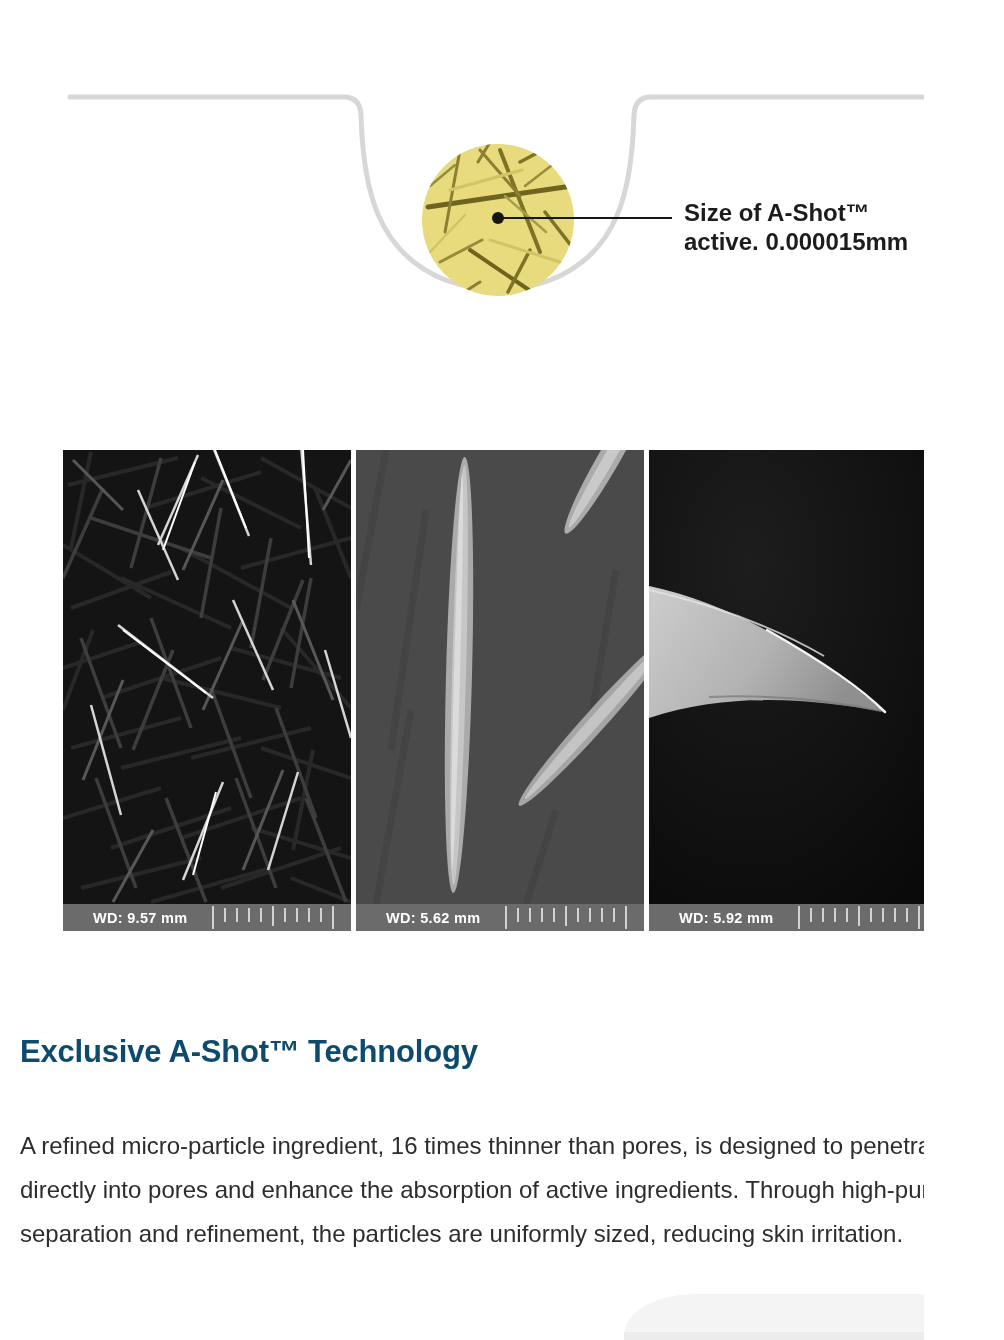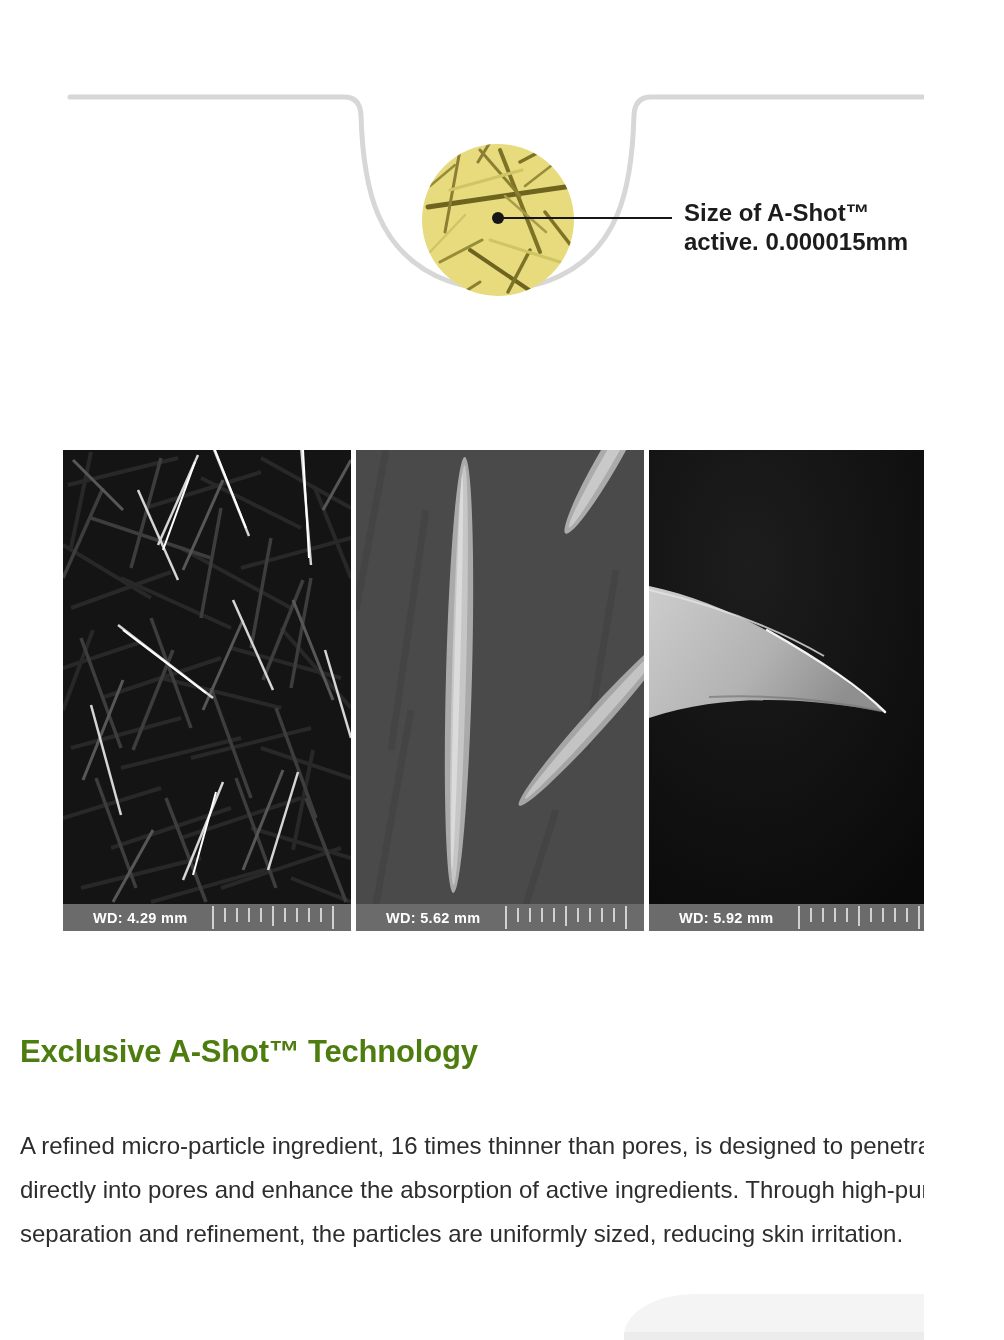--- a/index.html
+++ b/index.html
@@ -33,21 +33,21 @@
   
   .n1{stroke:#282828;stroke-width:4;}
   .n2{stroke:#3d3d3d;stroke-width:3.5;}
   .n3{stroke:#575757;stroke-width:3;}
   .n5{stroke:#d5d5d5;stroke-width:2.5;}
   .n6{stroke:#ffffff;stroke-width:2;}
   .circle-needle{stroke-linecap:round;}
   
   .tech-heading{
     position:absolute;left:20px;top:1034px;
-    font-size:31px;font-weight:700;color:#4d7c0f;letter-spacing:-0.2px;
+    font-size:31px;font-weight:700;color:#0c4a6e;letter-spacing:-0.2px;
   }
   .tech-paragraph{
     position:absolute;left:20px;top:1124px;width:972px;
     font-size:24px;color:#2d2d2d;line-height:44px;
   }
   
   .next-section-corner{
     position:absolute;right:0;bottom:0;width:300px;height:46px;
     background:#f4f4f4;border-top-left-radius:70px 42px;
   }
@@ -175,21 +175,21 @@
           <line class="n5" x1="75" y1="40" x2="115" y2="130"></line>
             <line class="n5" x1="170" y1="150" x2="210" y2="240"></line>
           <line class="n6" x1="150" y1="-5" x2="183" y2="78"></line>
             <line class="n6" x1="240" y1="0" x2="246" y2="108"></line>
           <line class="n6" x1="60" y1="180" x2="143" y2="243"></line>
             <line class="n6" x1="130" y1="425" x2="153" y2="342"></line>
           <line class="n6" x1="100" y1="100" x2="132" y2="12"></line>
         </g>
       </svg>
       <div class="wd-bar">
-        <span class="wd-label">WD: 4.29 mm</span>
+        <span class="wd-label">WD: 9.57 mm</span>
         <svg class="wd-ruler" viewBox="0 0 130 27">
           <g stroke="#ebebeb" stroke-width="1.6">
             <line x1="2" y1="2" x2="2" y2="25"></line>
             <line x1="14" y1="4" x2="14" y2="18"></line>
               <line x1="26" y1="4" x2="26" y2="18"></line>
             <line x1="38" y1="4" x2="38" y2="18"></line>
               <line x1="50" y1="4" x2="50" y2="18"></line>
             <line x1="62" y1="2" x2="62" y2="22"></line>
             <line x1="74" y1="4" x2="74" y2="18"></line>
               <line x1="86" y1="4" x2="86" y2="18"></line>

